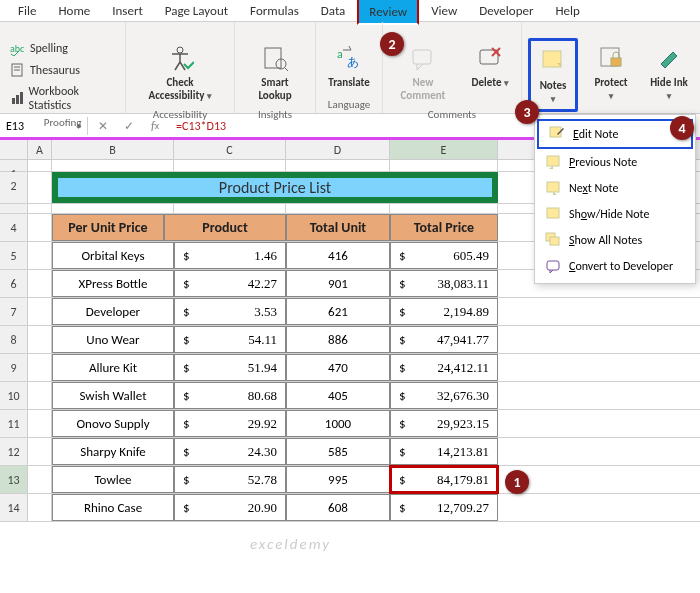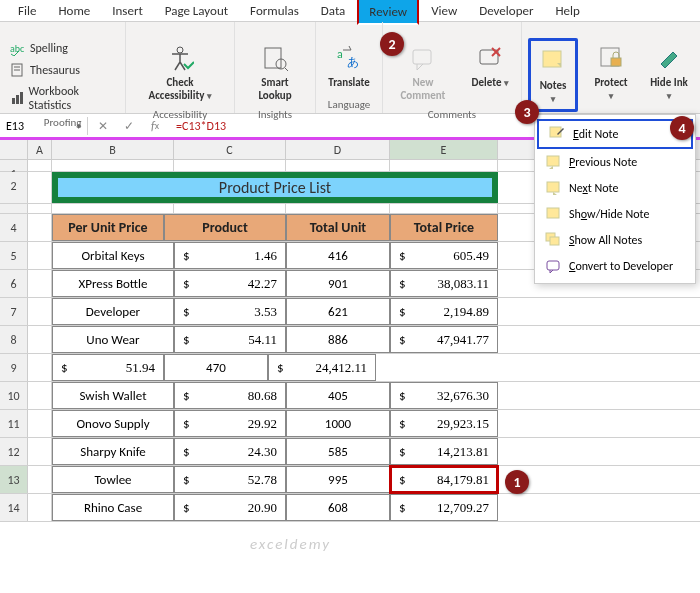--- a/index.html
+++ b/index.html
@@ -330,20 +330,21 @@
         </div>
     <div class="cell data-cell col-D">886</div>
     <div class="cell money-cell col-E ">
           <span class="cur">$</span>
           <span class="val">47,941.77</span>
         </div>
       </div>
       <div class="row">
     <div class="row-h ">9</div>
     <div class="cell col-A"></div>
+    <div class="cell data-cell col-B">Allure Kit</div>
     <div class="cell money-cell col-C">
           <span class="cur">$</span>
           <span class="val">51.94</span>
         </div>
     <div class="cell data-cell col-D">470</div>
     <div class="cell money-cell col-E ">
           <span class="cur">$</span>
           <span class="val">24,412.11</span>
         </div>
       </div>

